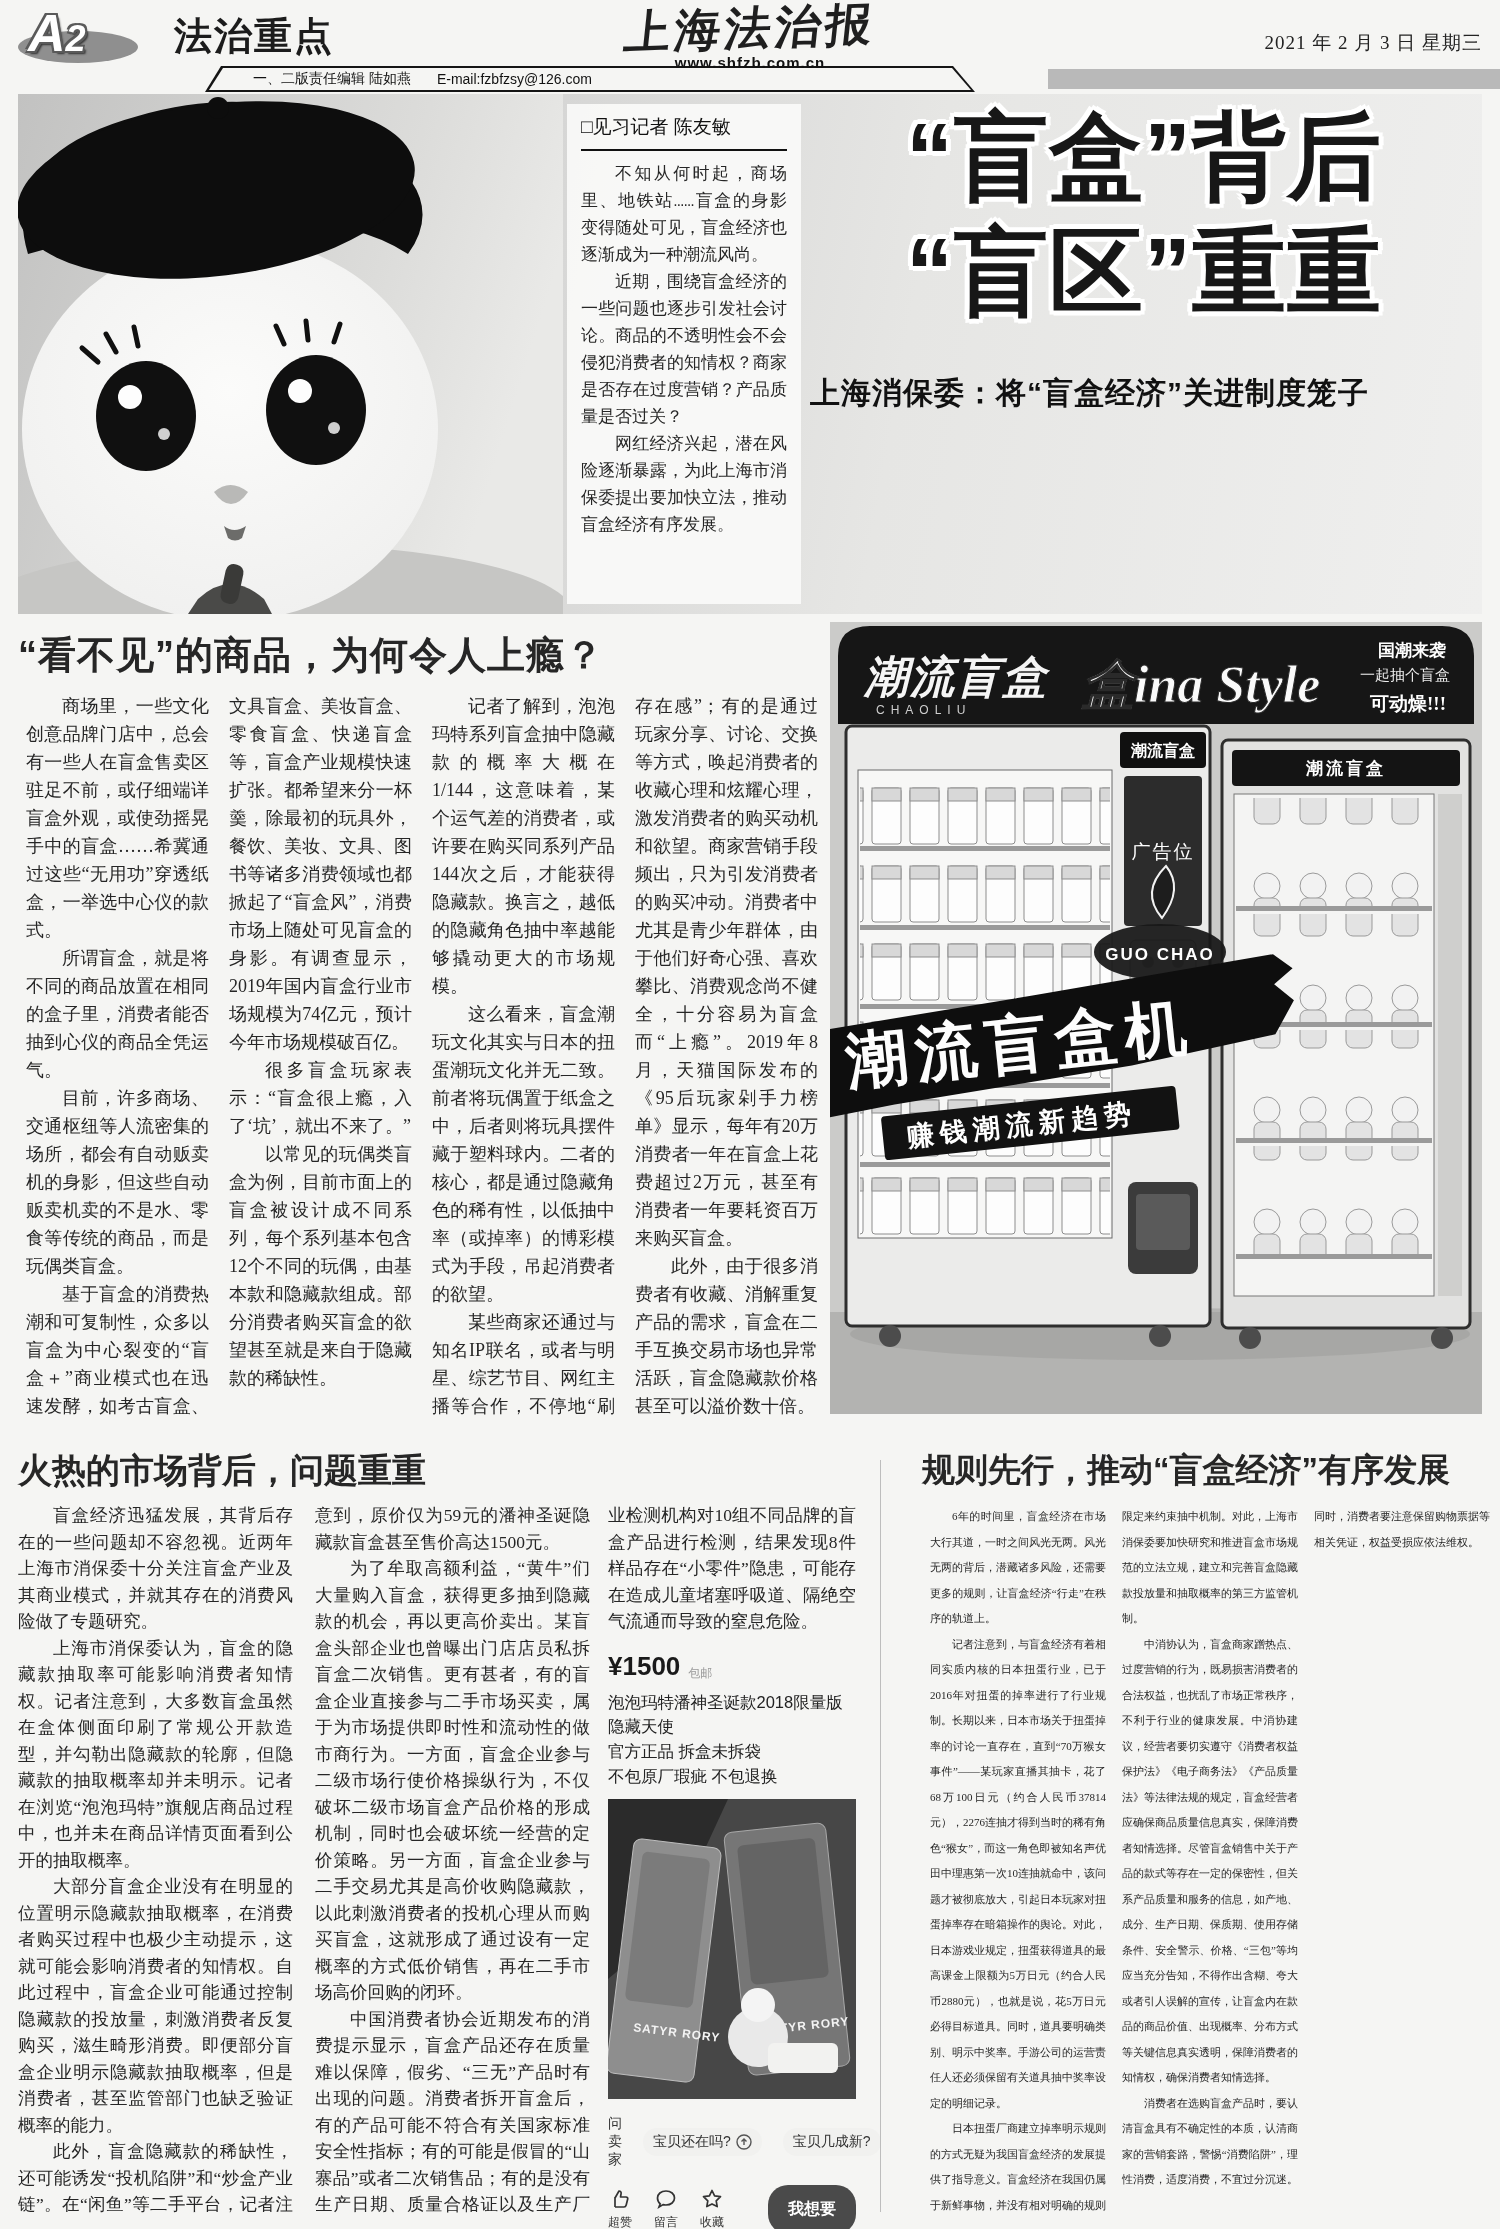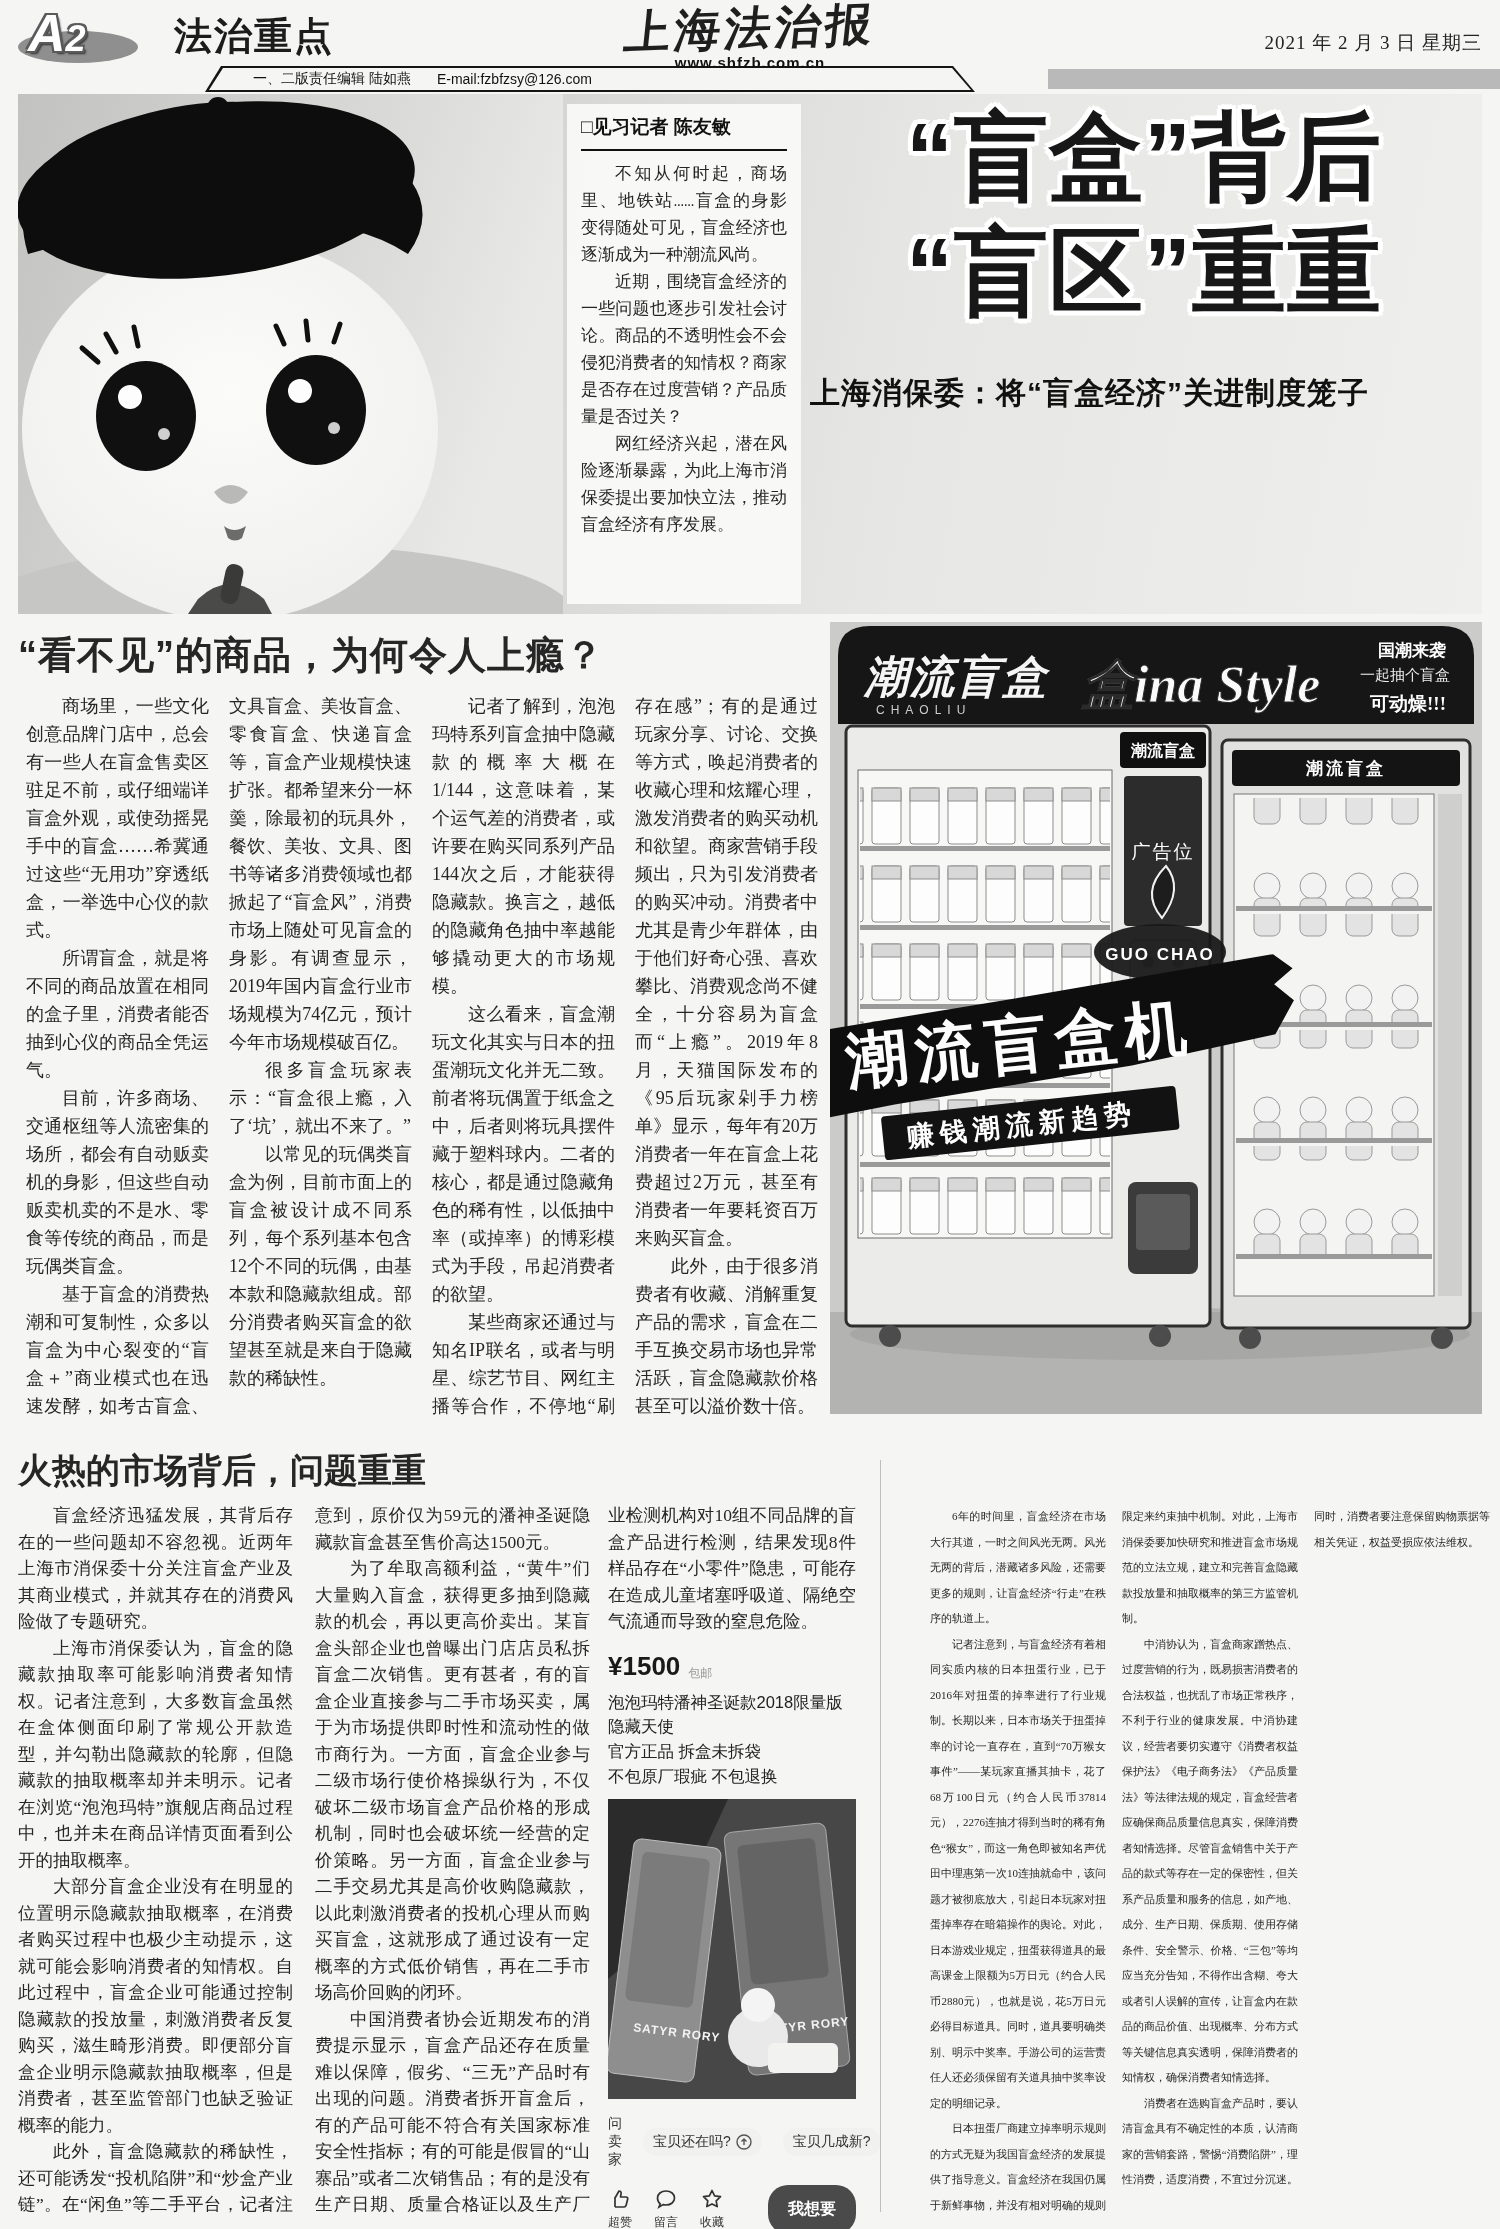--- a/index.html
+++ b/index.html
@@ -34,21 +34,21 @@
              display:flex;align-items:center;gap:26px;padding-left:46px;
              font-family:"Liberation Sans","DejaVu Sans",sans-serif;font-size:14px;color:#111;}
   .gray-bar{position:absolute;left:1048px;right:0;top:3px;height:20px;background:#b9b9b9;}
 
   
   .lead{position:absolute;top:94px;left:18px;width:1464px;height:520px;
         background:linear-gradient(100deg,#c7c7c6 0%,#d6d6d5 35%,#e6e6e4 60%,#efefee 100%);}
   .figurine{position:absolute;left:0;top:0;}
   .intro{position:absolute;left:549px;top:10px;width:234px;height:500px;background:rgba(250,250,249,.93);
          padding:10px 14px;box-sizing:border-box;}
-  .byline{font-family:"Liberation Sans","DejaVu Sans",sans-serif;font-weight:700;font-size:19px;color:#111;}
+  .byline{font-family:"Liberation Sans","DejaVu Sans",sans-serif;font-weight:400;font-size:19px;color:#111;}
   .byline-rule{border:none;border-top:2px solid #111;margin:9px 0 10px;}
   .intro .para{font-size:17px;line-height:27px;font-family:Liberation Mono, monospace;}
   .headline-wrap{position:absolute;left:792px;top:6px;width:668px;}
   .headline{font-family:"Liberation Sans","DejaVu Sans",sans-serif;font-weight:900;font-size:94px;
             line-height:1.22;color:#171717;text-align:center;letter-spacing:1px;
             text-shadow:-4px -4px 0 #fff,4px -4px 0 #fff,-4px 4px 0 #fff,4px 4px 0 #fff,0 -5px 0 #fff,0 5px 0 #fff,-5px 0 0 #fff,5px 0 0 #fff;}
   .subhead{margin-top:44px;font-family:"Liberation Sans","DejaVu Sans",sans-serif;font-weight:800;
            font-size:30px;color:#111;text-align:left;padding-right:4px;letter-spacing:1px;}
 
   
@@ -358,20 +358,21 @@
             <button class="want-btn" data-interactable="true">我想要</button>
           </div>
         </div>
       </div>
     </div>
   </div>
 
   <div class="v-rule" data-interactable="false"></div>
 
   <div class="br" data-interactable="false">
+    <h2 class="sec-title" data-interactable="false">规则先行，推动“盲盒经济”有序发展</h2>
     <div class="br-cols" data-interactable="false">
         <p class="para" data-interactable="false">6年的时间里，盲盒经济在市场大行其道，一时之间风光无两。风光无两的背后，潜藏诸多风险，还需要更多的规则，让盲盒经济“行走”在秩序的轨道上。</p>
         <p class="para" data-interactable="false">记者注意到，与盲盒经济有着相同实质内核的日本扭蛋行业，已于2016年对扭蛋的掉率进行了行业规制。长期以来，日本市场关于扭蛋掉率的讨论一直存在，直到“70万猴女事件”——某玩家直播其抽卡，花了68万100日元（约合人民币37814元），2276连抽才得到当时的稀有角色“猴女”，而这一角色即被知名声优田中理惠第一次10连抽就命中，该问题才被彻底放大，引起日本玩家对扭蛋掉率存在暗箱操作的舆论。对此，日本游戏业规定，扭蛋获得道具的最高课金上限额为5万日元（约合人民币2880元），也就是说，花5万日元必得目标道具。同时，道具要明确类别、明示中奖率。手游公司的运营责任人还必须保留有关道具抽中奖率设定的明细记录。</p>
         <p class="para" data-interactable="false">日本扭蛋厂商建立掉率明示规则的方式无疑为我国盲盒经济的发展提供了指导意义。盲盒经济在我国仍属于新鲜事物，并没有相对明确的规则限定来约束抽中机制。对此，上海市消保委要加快研究和推进盲盒市场规范的立法立规，建立和完善盲盒隐藏款投放量和抽取概率的第三方监管机制。</p>
         <p class="para" data-interactable="false">中消协认为，盲盒商家蹭热点、过度营销的行为，既易损害消费者的合法权益，也扰乱了市场正常秩序，不利于行业的健康发展。中消协建议，经营者要切实遵守《消费者权益保护法》《电子商务法》《产品质量法》等法律法规的规定，盲盒经营者应确保商品质量信息真实，保障消费者知情选择。尽管盲盒销售中关于产品的款式等存在一定的保密性，但关系产品质量和服务的信息，如产地、成分、生产日期、保质期、使用存储条件、安全警示、价格、“三包”等均应当充分告知，不得作出含糊、夸大或者引人误解的宣传，让盲盒内在款品的商品价值、出现概率、分布方式等关键信息真实透明，保障消费者的知情权，确保消费者知情选择。</p>
         <p class="para" data-interactable="false">消费者在选购盲盒产品时，要认清盲盒具有不确定性的本质，认清商家的营销套路，警惕“消费陷阱”，理性消费，适度消费，不宜过分沉迷。同时，消费者要注意保留购物票据等相关凭证，权益受损应依法维权。</p>
       </div>
   </div>
 
 </div>

